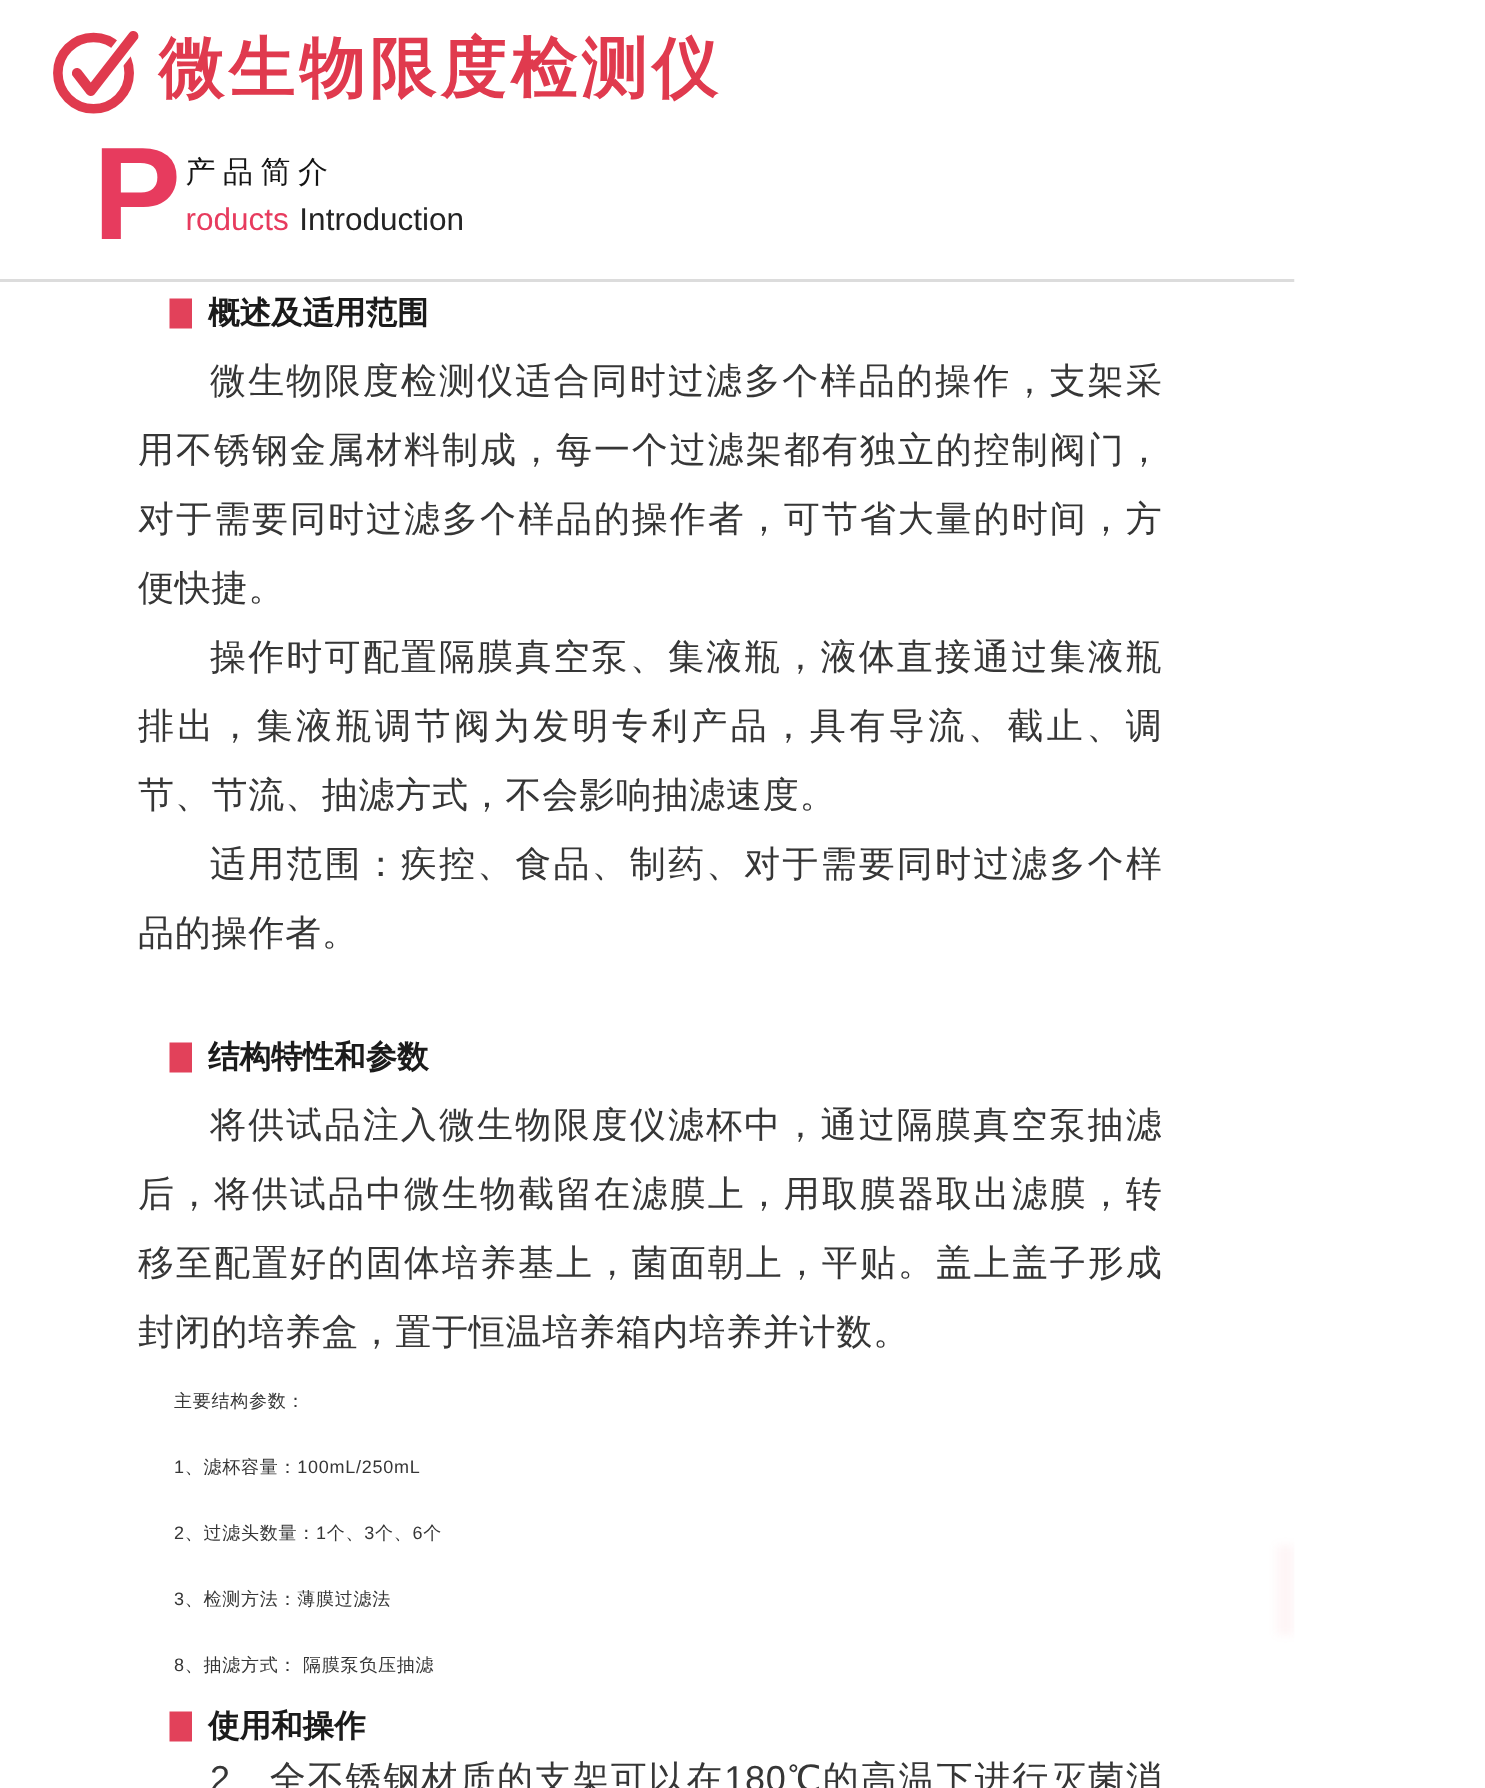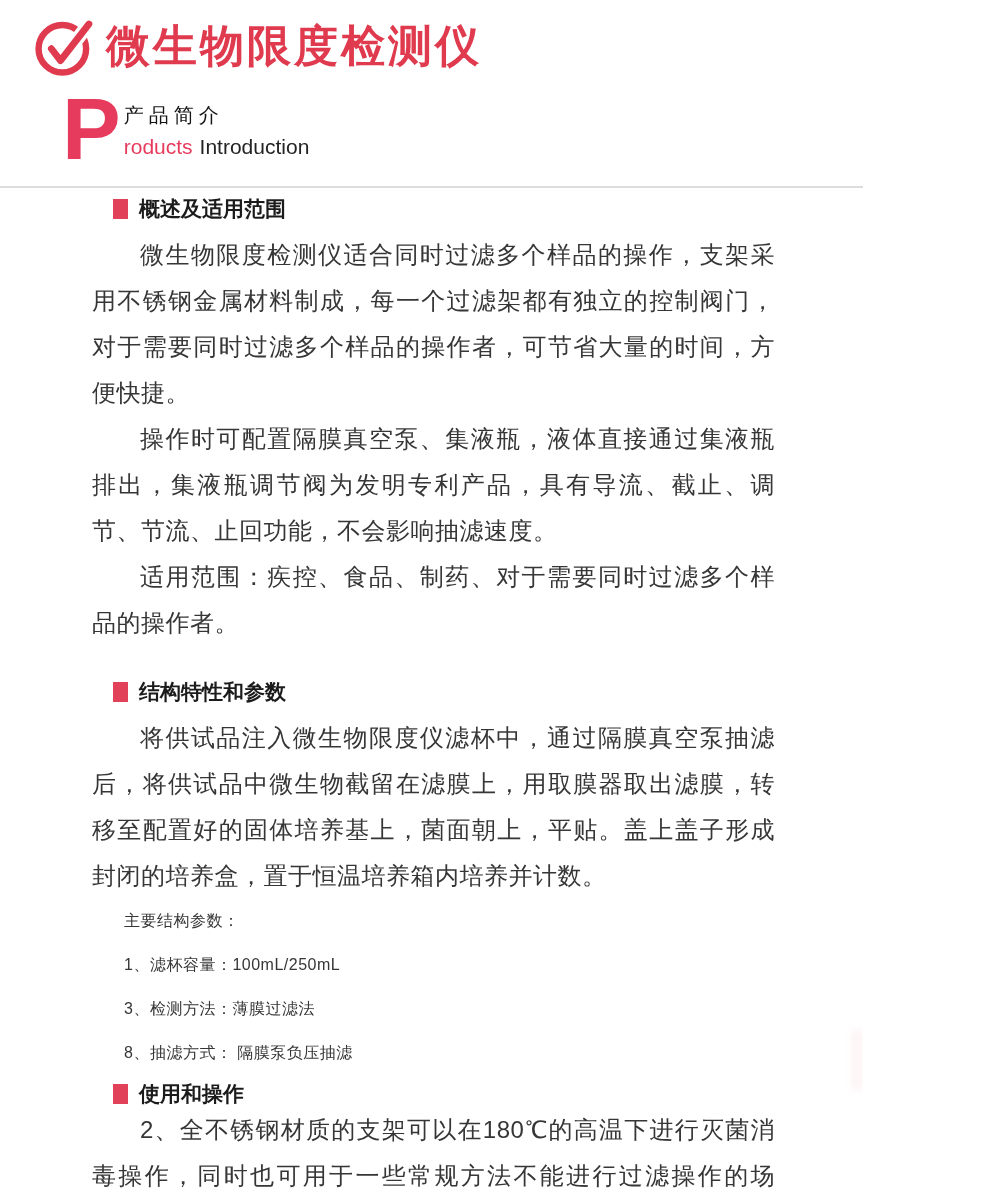--- a/index.html
+++ b/index.html
@@ -30,30 +30,30 @@
   
   .divider { border:none; border-top:2px solid #dcdcdc; margin-top:22px; width:100%; }
   
   .content { padding:0 88px 0 92px; color:#363636; }
   .sec-heading {
     display:flex; align-items:center; gap:11px; padding-left:21px;
     font-size:21px; font-weight:bold; color:#1b1b1b; line-height:26px;
   }
   .bullet { width:15px; height:20px; background:#e2415a; flex:0 0 auto; }
   .sec-overview .sec-heading { margin-top:8px; }
-  .sec-structure .sec-heading { margin-top:33px; }
+  .sec-structure .sec-heading { margin-top:46px; }
   .sec-usage .sec-heading { margin-top:6px; }
   .para {
     font-size:24px; line-height:46px; text-align:justify; text-indent:2em;
     letter-spacing:0.5px;
   }
   .para.first { margin-top:10px; }
   .sec-usage .para.first { margin-top:8px; }
   .line {
-    font-size:16px; line-height:44px; text-indent:2em; letter-spacing:0.5px;
+    font-size:12px; line-height:44px; text-indent:2em; letter-spacing:0.5px;
     white-space:nowrap;
   }
   
   .edge-smudge {
     position:absolute; right:0; top:1030px; width:12px; height:60px;
     background:rgba(230,80,110,0.06); filter:blur(3px);
   }
 </style>
 </head>
 <body>
@@ -84,32 +84,33 @@
   <hr class="divider">
 
   <main class="content">
 
     <section class="sec-overview">
       <h2 class="sec-heading">
         <span class="bullet"></span>
         <span>概述及适用范围</span>
       </h2>
       <p class="para first">微生物限度检测仪适合同时过滤多个样品的操作，支架采用不锈钢金属材料制成，每一个过滤架都有独立的控制阀门，对于需要同时过滤多个样品的操作者，可节省大量的时间，方便快捷。</p>
-      <p class="para">操作时可配置隔膜真空泵、集液瓶，液体直接通过集液瓶排出，集液瓶调节阀为发明专利产品，具有导流、截止、调节、节流、止回功能，不会影响抽滤速度。</p>
+      <p class="para">操作时可配置隔膜真空泵、集液瓶，液体直接通过集液瓶排出，集液瓶调节阀为发明专利产品，具有导流、截止、调节、节流、抽滤方式，不会影响抽滤速度。</p>
       <p class="para">适用范围：疾控、食品、制药、对于需要同时过滤多个样品的操作者。</p>
     </section>
 
     <section class="sec-structure">
       <h2 class="sec-heading">
         <span class="bullet"></span>
         <span>结构特性和参数</span>
       </h2>
       <p class="para first">将供试品注入微生物限度仪滤杯中，通过隔膜真空泵抽滤后，将供试品中微生物截留在滤膜上，用取膜器取出滤膜，转移至配置好的固体培养基上，菌面朝上，平贴。盖上盖子形成封闭的培养盒，置于恒温培养箱内培养并计数。</p>
       <p class="line">主要结构参数：</p>
       <p class="line">1、滤杯容量：100mL/250mL</p>
+      <p class="line">2、过滤头数量：1个、3个、6个</p>
       <p class="line">3、检测方法：薄膜过滤法</p>
       <p class="line">8、抽滤方式： 隔膜泵负压抽滤</p>
     </section>
 
     <section class="sec-usage">
       <h2 class="sec-heading">
         <span class="bullet"></span>
         <span>使用和操作</span>
       </h2>
       <p class="para">2、全不锈钢材质的支架可以在180℃的高温下进行灭菌消毒操作，同时也可用于一些常规方法不能进行过滤操作的场合，稳固的低重心设计，使其不会因溶液满载而发生倒翻。</p>

